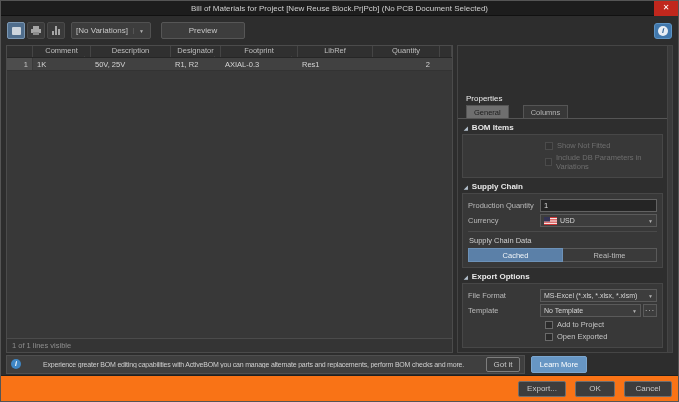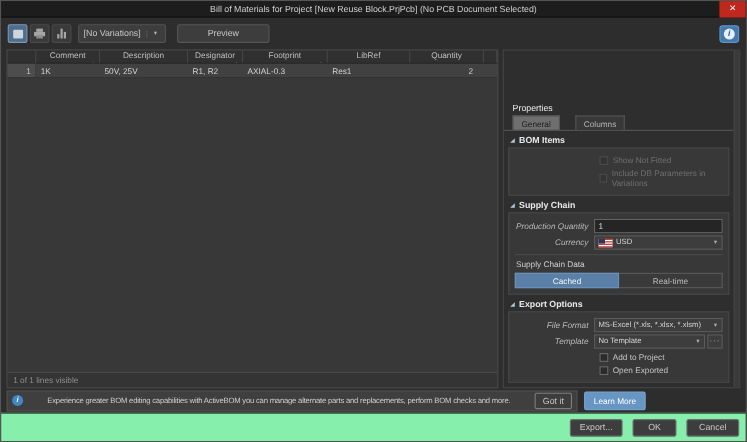--- a/index.html
+++ b/index.html
@@ -76,21 +76,21 @@
   .props-inner { flex:1; display:flex; flex-direction:column; overflow:hidden; }
   .props-header { padding:4px 8px 2px 8px; font-weight:normal; color:#ededed; font-size:8px;margin-top:44px; }
   .tabs { display:flex; padding:0 8px; border-bottom:1px solid #555; gap:14px; }
   .tab { padding:2px 7px 1px 7px; font-size:7.5px; border:1px solid #555; border-bottom:none; background:#383838; color:#b5b5b5; cursor:pointer; }
   .tab.active { background:#6f6f6f; color:#1c1c1c; }
   .props-content { flex:1; display:flex; flex-direction:column; padding:0 4px; overflow:hidden; }
   .section-head { display:flex; align-items:center; gap:4px; padding:4px 2px 2px 2px; font-weight:bold; color:#e8e8e8; font-size:8px; }
   .collapse-glyph { font-size:5px; color:#b5c2cf; transform:rotate(0deg); }
   .section-box { background:#383838; border:1px solid #474747; padding:3px 5px; }
   .prow { display:flex; align-items:center; margin:2px 0; }
-  .plabel { flex:0 0 72px; text-align:right; padding-right:5px; color:#b9b9b9; font-size:7.5px; white-space:nowrap;font-style:italic; }
+  .plabel { flex:0 0 72px; text-align:left; padding-right:5px; color:#b9b9b9; font-size:7.5px; white-space:nowrap; }
   .pcontrol { flex:1; display:flex; align-items:center; }
   .text-input {
     width:100%; height:13px; background:#252525; border:1px solid #626262; color:#dcdcdc;
     font-size:7.5px; padding:0 3px; outline:none;
   }
   .dropdown {
     flex:1; display:flex; align-items:center; height:13px; background:#3d3d3d;
     border:1px solid #5a5a5a; padding:0 3px; gap:3px; color:#d6d6d6; font-size:7px;
     white-space:nowrap; overflow:hidden; cursor:pointer;
   }
@@ -116,21 +116,21 @@
     background:#3f3f3f; border:1px solid #4f4f4f; padding:0 4px;
   }
   .banner-icon { flex:0 0 10px; width:10px; height:10px; border-radius:50%; background:#3f87c5; color:#fff; font-size:7px; font-weight:bold; font-style:italic; text-align:center; line-height:10px; }
   .banner-text { flex:1; font-size:7px; letter-spacing:-0.2px; color:#cfcfcf; white-space:nowrap; overflow:hidden; }
   .btn-gotit { width:34px; height:15px; line-height:13px; border-color:#7d7d7d; flex:0 0 34px; }
   .btn-learnmore {
     width:56px; height:17px; background:#6796c4; border:1px solid #7ba6cf; border-radius:2px;
     color:#ffffff; font-size:7.5px; line-height:15px; text-align:center; cursor:pointer;
   }
   
-  .footer { display:flex; align-items:center; justify-content:flex-end; height:27px; padding:0 6px; gap:9px; background:#86efac; border-top:1px solid #202020; }
+  .footer { display:flex; align-items:center; justify-content:flex-end; height:27px; padding:0 6px; gap:9px; background:#f97316; border-top:1px solid #202020; }
   .btn-footer { width:48px; height:16px; line-height:14px; border-color:#6e6e6e; }
   .btn-ok { width:40px; }
 </style>
 </head>
 <body>
 
 <div class="window">
 
   <div class="titlebar">
     <span class="title">Bill of Materials for Project [New Reuse Block.PrjPcb] (No PCB Document Selected)</span>

